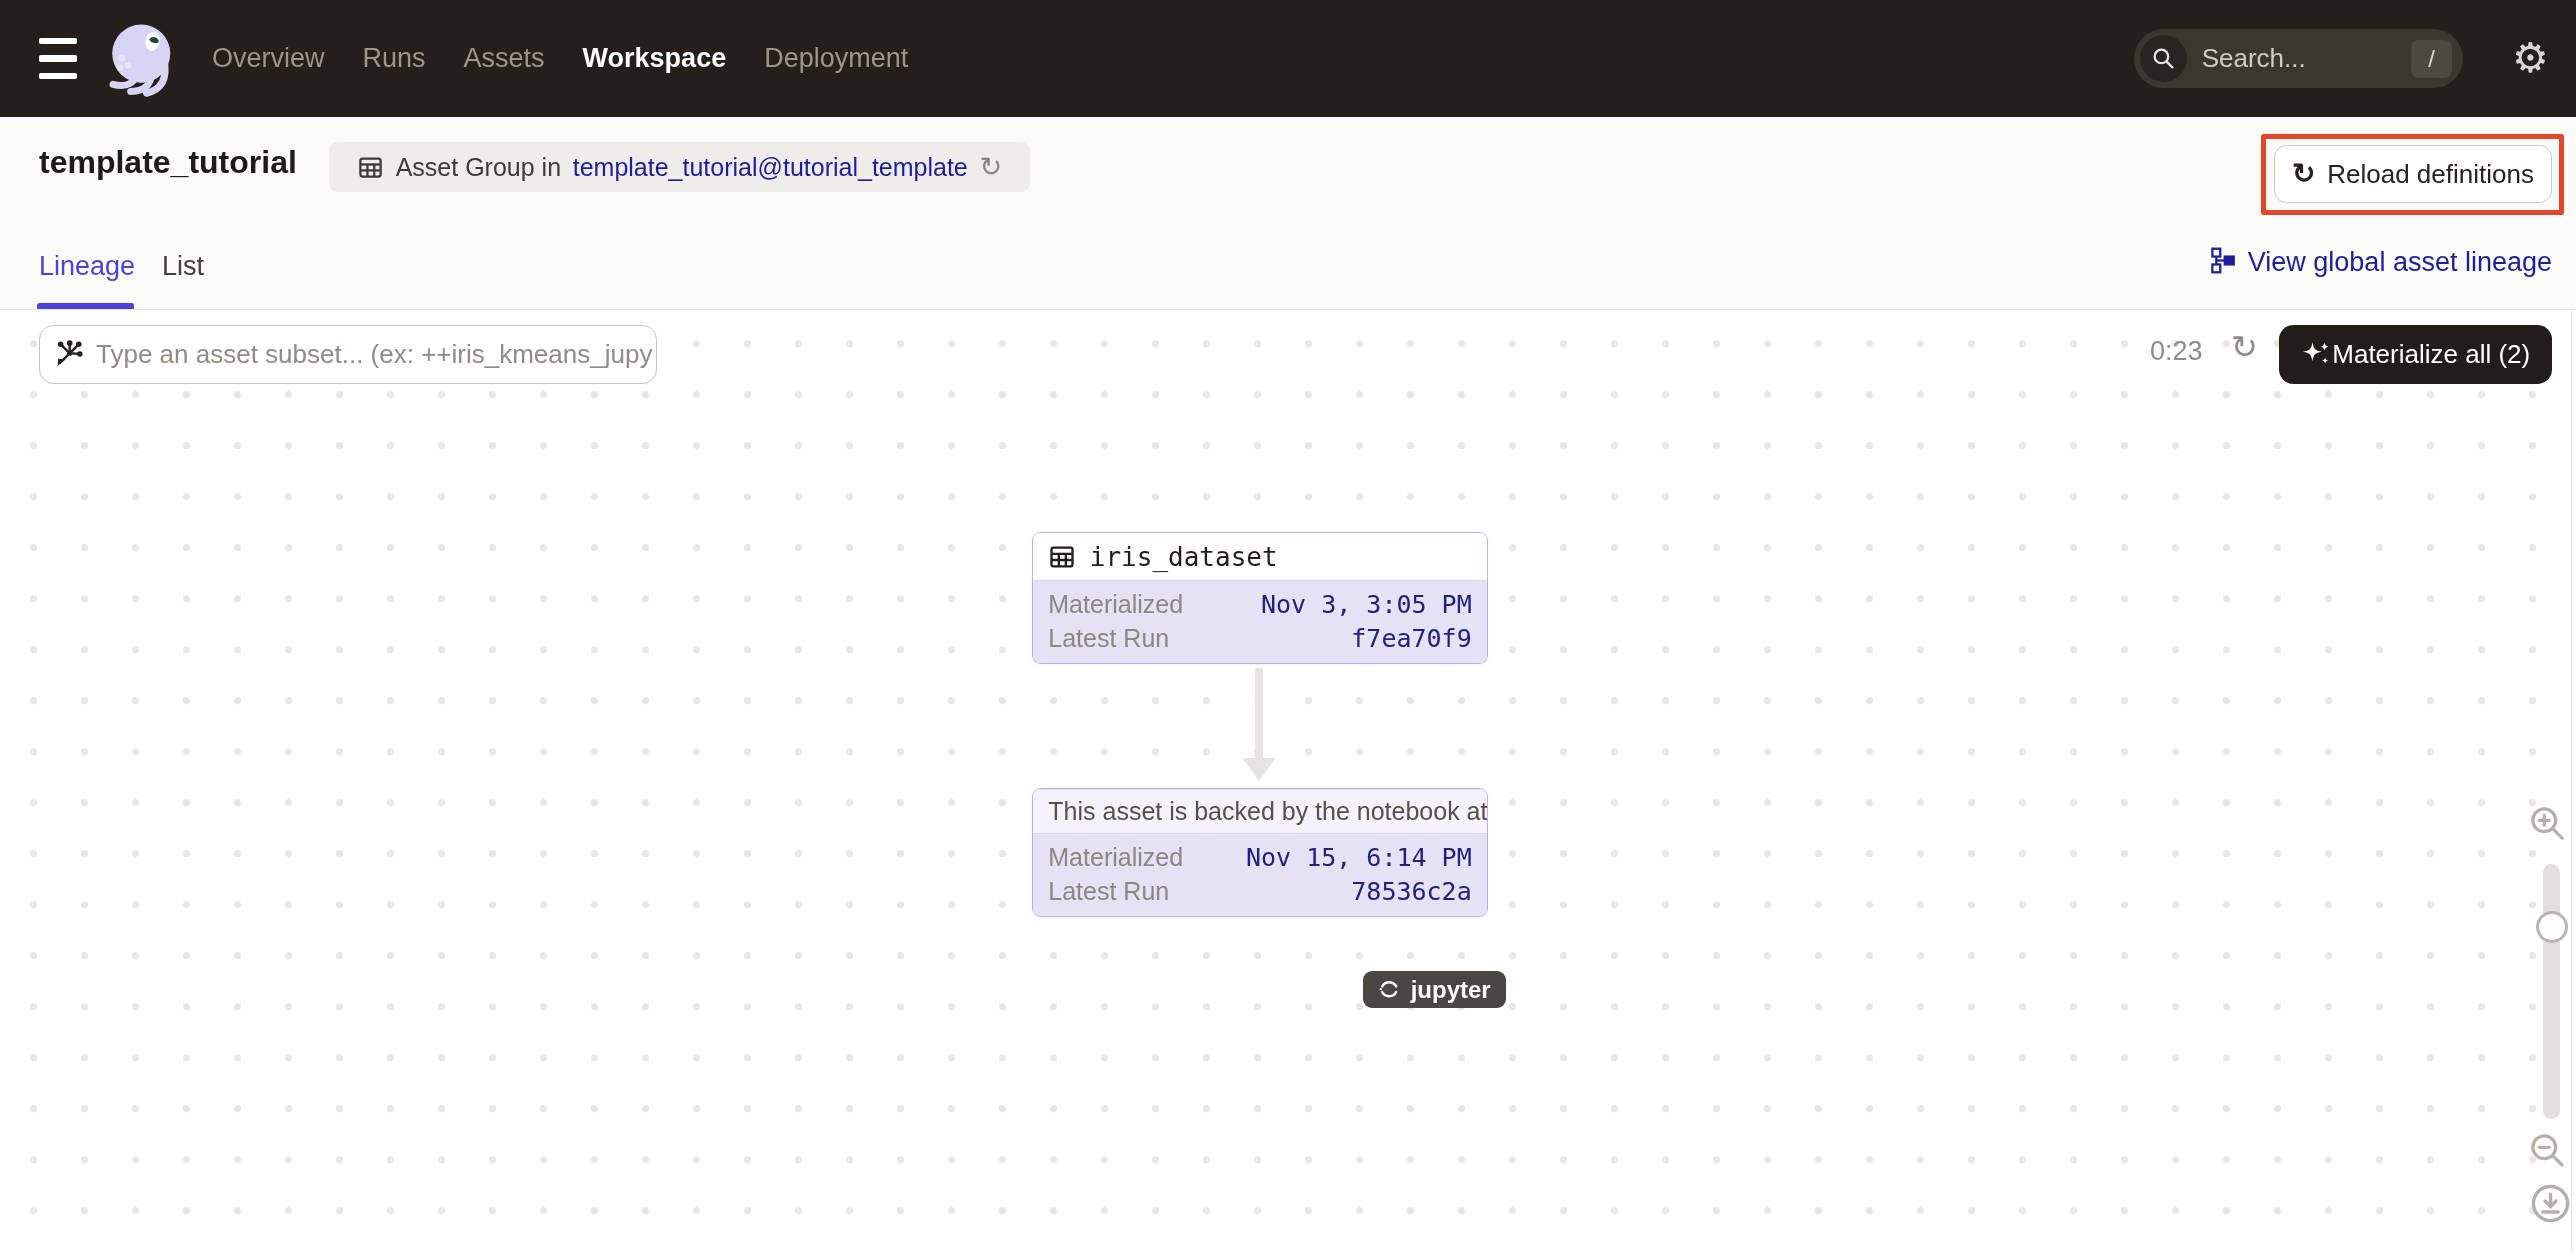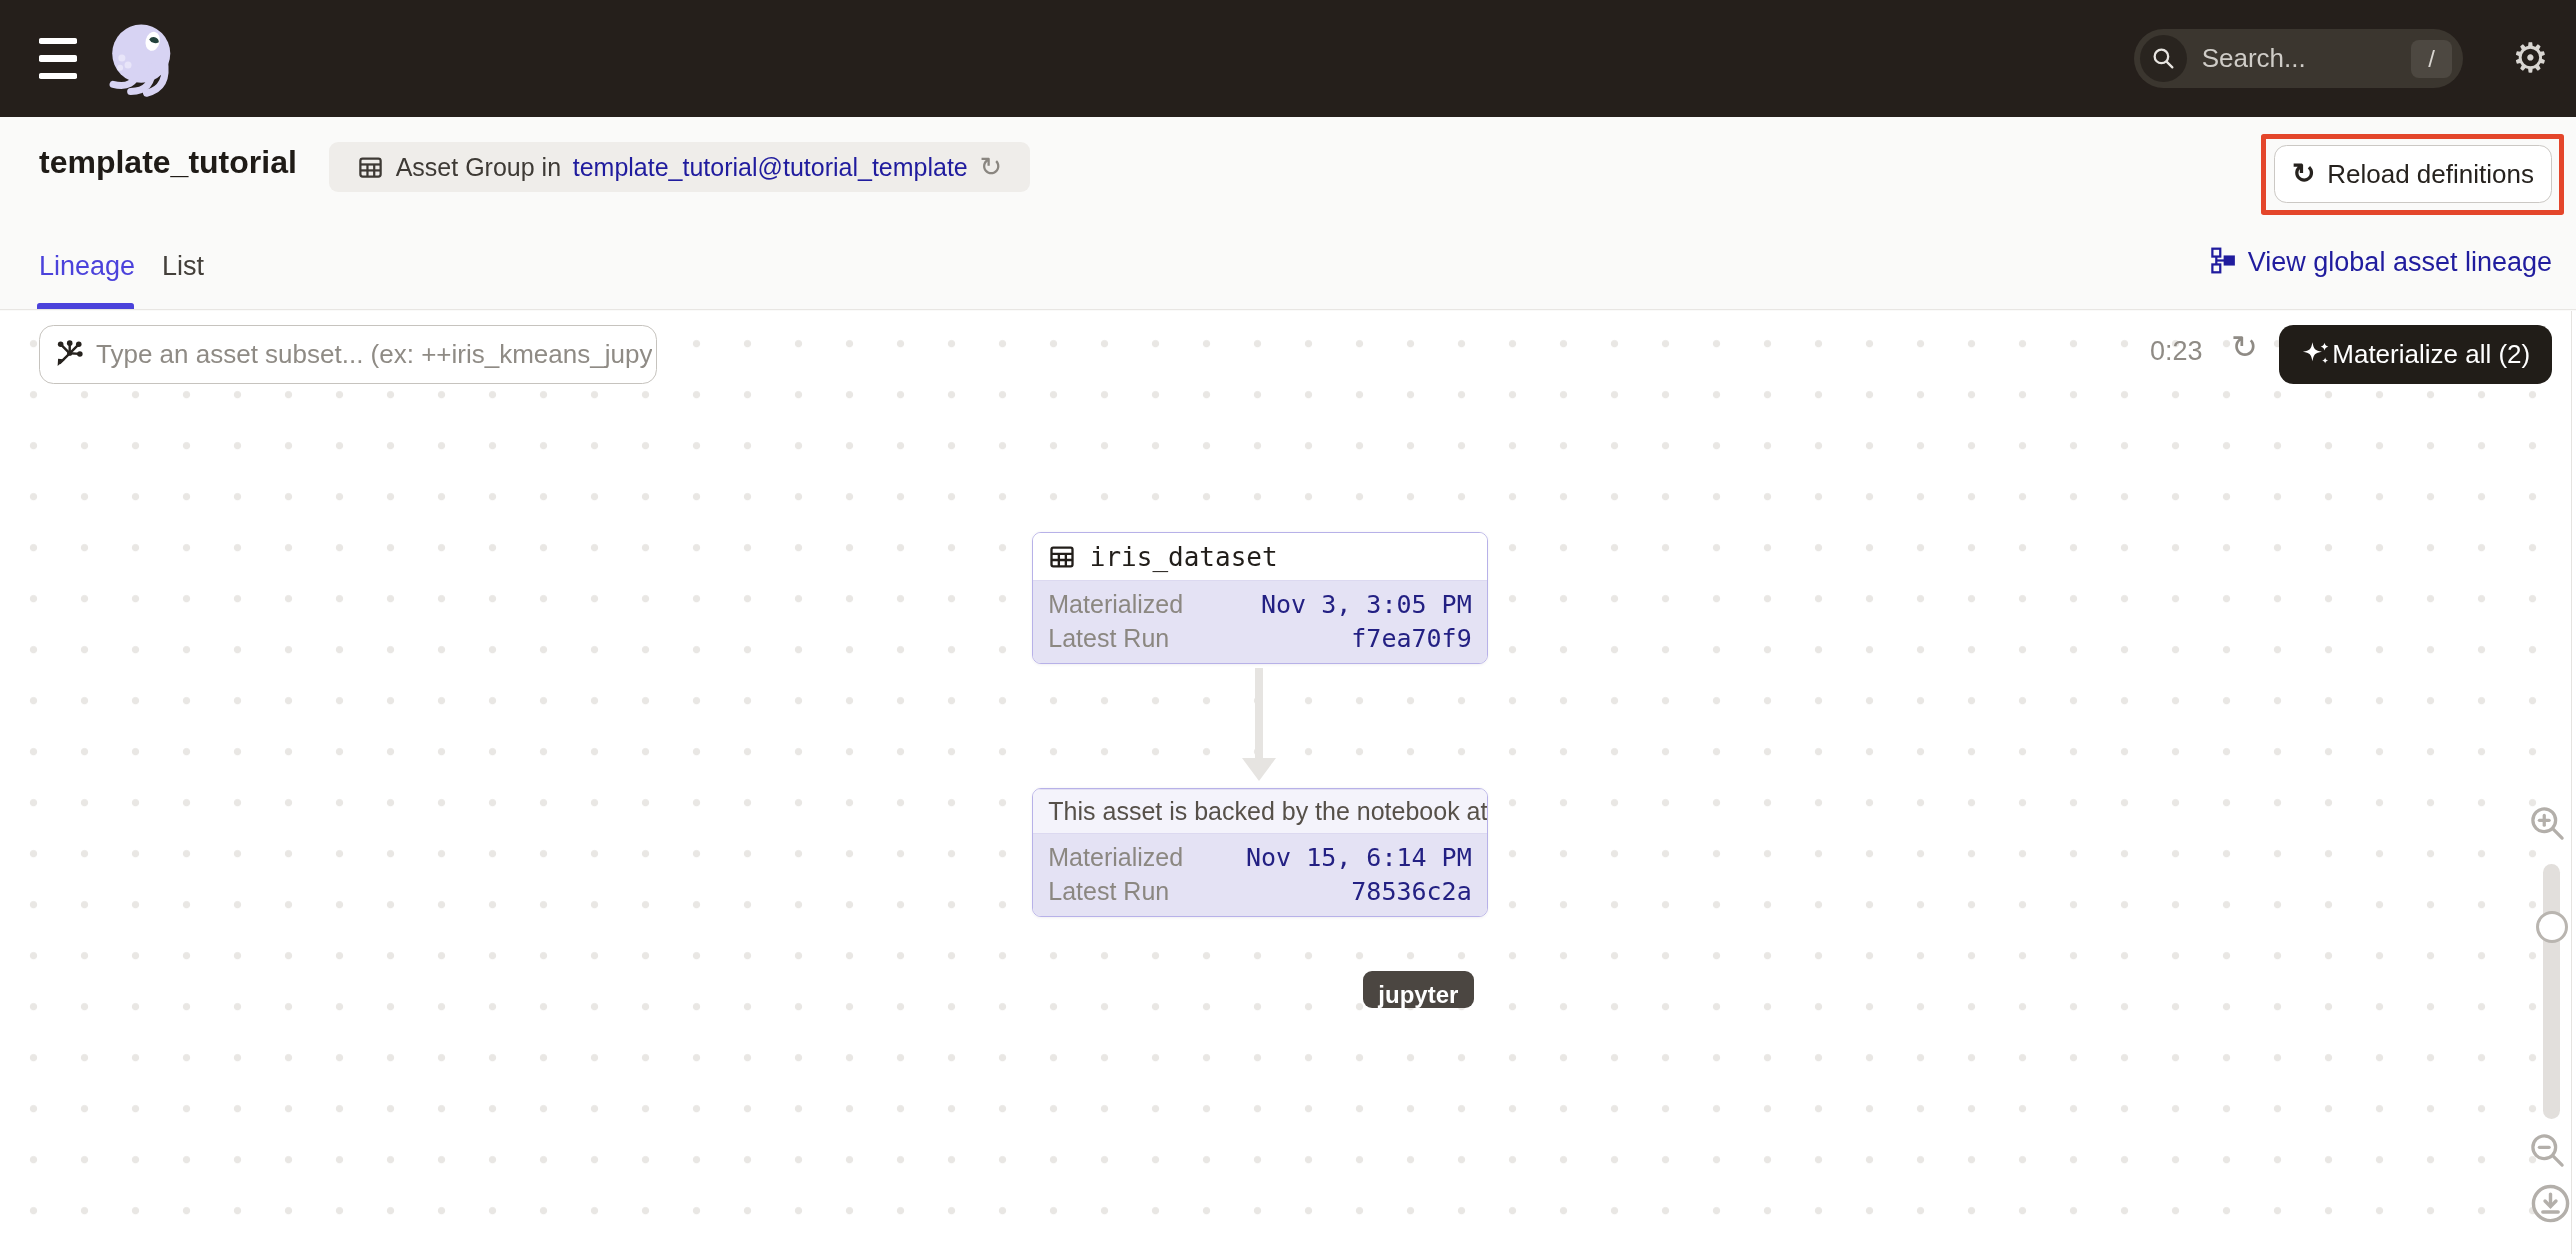--- a/index.html
+++ b/index.html
@@ -52,21 +52,21 @@
   .node-name{font-family:"DejaVu Sans Mono",monospace;font-size:26px;color:#221E1A;}
   .node-desc{height:43px;background:#F4F3FB;border-top:1.8px solid #E3E0F3;display:flex;align-items:center;padding:0 15.3px;font-size:25px;color:#565049;white-space:nowrap;overflow:hidden;}
   .node-body{background:#E4E2F4;border-top:1.8px solid #DCD9F0;padding:6.3px 15.3px 8px;}
   .node-row{display:flex;justify-content:space-between;align-items:center;height:34px;}
   .row-label{font-size:25px;color:#8B8781;}
   .row-value{font-family:"DejaVu Sans Mono",monospace;font-size:25px;color:#232083;}
   .node1{left:1032px;top:221px;}
   .node2{left:1032px;top:477px;}
   .arrow-stem{position:absolute;left:1255px;top:357px;width:8px;height:92px;background:#E6E4E1;}
   .arrow-head{position:absolute;left:1242px;top:447px;width:0;height:0;border-left:17px solid transparent;border-right:17px solid transparent;border-top:23px solid #E6E4E1;}
-  .jupyter-tag{position:absolute;left:1363px;top:660px;height:37px;border-radius:9px;background:#4B4641;color:#FFFFFF;display:flex;align-items:center;gap:10px;padding:0 15.3px;font-size:24px;font-weight:bold;cursor:pointer;flex-direction:column;}
+  .jupyter-tag{position:absolute;left:1363px;top:660px;height:37px;border-radius:9px;background:#4B4641;color:#FFFFFF;display:flex;align-items:center;gap:10px;padding:0 15.3px;font-size:24px;font-weight:bold;cursor:pointer;}
   
   .zctl{position:absolute;cursor:pointer;}
   .zoom-in{left:2528px;top:493px;}
   .zoom-out{left:2528px;top:820px;}
   .zoom-slider{position:absolute;left:2543px;top:553px;width:17px;height:255px;background:#E2DFDC;border-radius:9px;cursor:pointer;}
   .zoom-handle{position:absolute;left:2536px;top:600px;width:32px;height:32px;border-radius:50%;background:#FFFFFF;border:3.6px solid #B9B5B0;box-sizing:border-box;cursor:grab;}
   .download{left:2530px;top:872px;}
 </style>
 </head>
 <body>
@@ -83,20 +83,27 @@
       <circle cx="48" cy="45" r="33" fill="#D7D3F3"></circle>
       <path d="M74 52 Q80 84 54 90" stroke="#D7D3F3" stroke-width="8" fill="none" stroke-linecap="round"></path>
       <path d="M60 60 Q62 88 36 88" stroke="#D7D3F3" stroke-width="8" fill="none" stroke-linecap="round"></path>
       <path d="M44 64 Q40 86 16 80" stroke="#D7D3F3" stroke-width="8" fill="none" stroke-linecap="round"></path>
       <ellipse cx="61" cy="31" rx="8" ry="11" fill="#FFFFFF" transform="rotate(14 61 31)"></ellipse>
       <path d="M57 29 a6 6 0 0 1 11 3 a8 8 0 0 1 -11 -3 z" fill="#23423C"></path>
       <circle cx="26" cy="50" r="4" fill="#E8E5F9"></circle>
       <circle cx="33" cy="58" r="4" fill="#E8E5F9"></circle>
       <circle cx="24" cy="61" r="3.4" fill="#E8E5F9"></circle>
     </svg>
+    <div class="nav">
+      <span class="navitem">Overview</span>
+      <span class="navitem">Runs</span>
+      <span class="navitem">Assets</span>
+      <span class="navitem active">Workspace</span>
+      <span class="navitem">Deployment</span>
+    </div>
     <div class="search">
       <span class="search-circle">
         <svg width="25" height="25" viewBox="0 0 24 24" fill="none" stroke="#E8E5E1" stroke-width="2.2" stroke-linecap="round">
           <circle cx="10" cy="10" r="6.5"></circle>
             <line x1="15.2" y1="15.2" x2="20.5" y2="20.5"></line>
         </svg>
       </span>
       <input class="search-field" placeholder="Search..." style="">
       <span class="kbd">/</span>
     </div>

